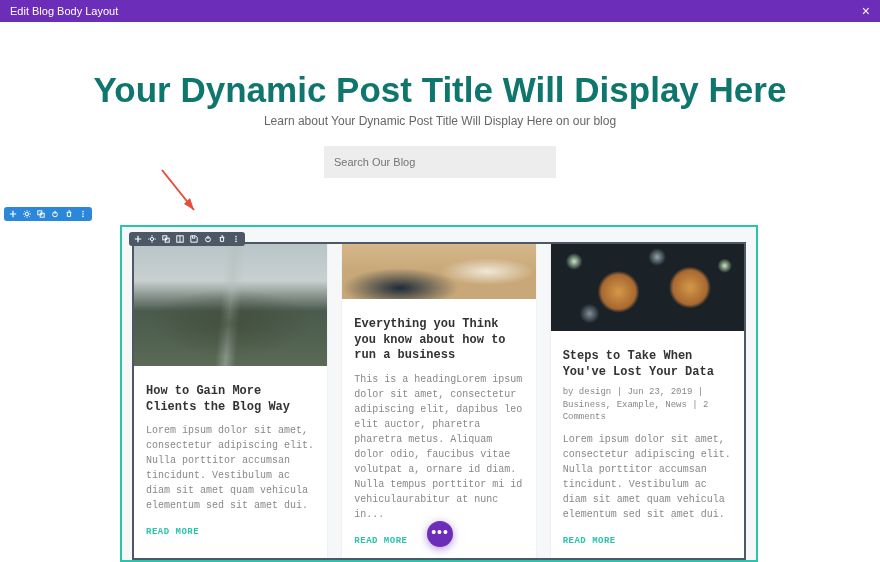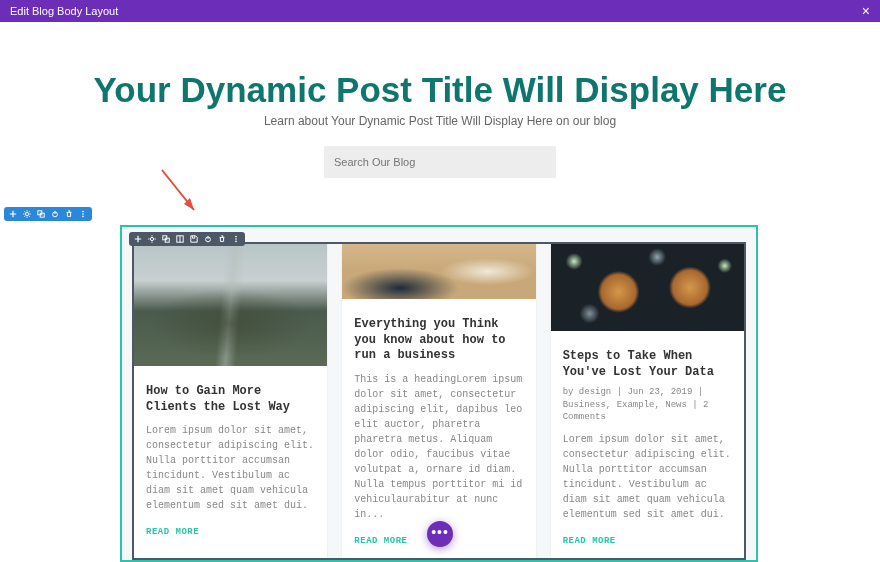--- a/index.html
+++ b/index.html
@@ -142,21 +142,21 @@
           <circle cx="5" cy="5" r="1" fill="#fff"></circle>
           <circle cx="5" cy="8" r="1" fill="#fff"></circle>
         </svg>
       </span>
   </div>
 
   <div class="blog-module">
     <div class="card">
       <div class="card-img img1"></div>
       <div class="card-body">
-        <h3 class="card-title">How to Gain More Clients the Lost Way</h3>
+        <h3 class="card-title">How to Gain More Clients the Blog Way</h3>
         <p class="card-ex">Lorem ipsum dolor sit amet, consectetur adipiscing elit. Nulla porttitor accumsan tincidunt. Vestibulum ac diam sit amet quam vehicula elementum sed sit amet dui.</p>
         <p class="read-more">READ MORE</p>
       </div>
     </div>
     <div class="card">
       <div class="card-img img2"></div>
       <div class="card-body">
         <h3 class="card-title">Everything you Think you know about how to run a business</h3>
         <p class="card-ex">This is a headingLorem ipsum dolor sit amet, consectetur adipiscing elit, dapibus leo elit auctor, pharetra pharetra metus. Aliquam dolor odio, faucibus vitae volutpat a, ornare id diam. Nulla tempus porttitor mi id vehiculaurabitur at nunc in...</p>
         <p class="read-more">READ MORE</p>

